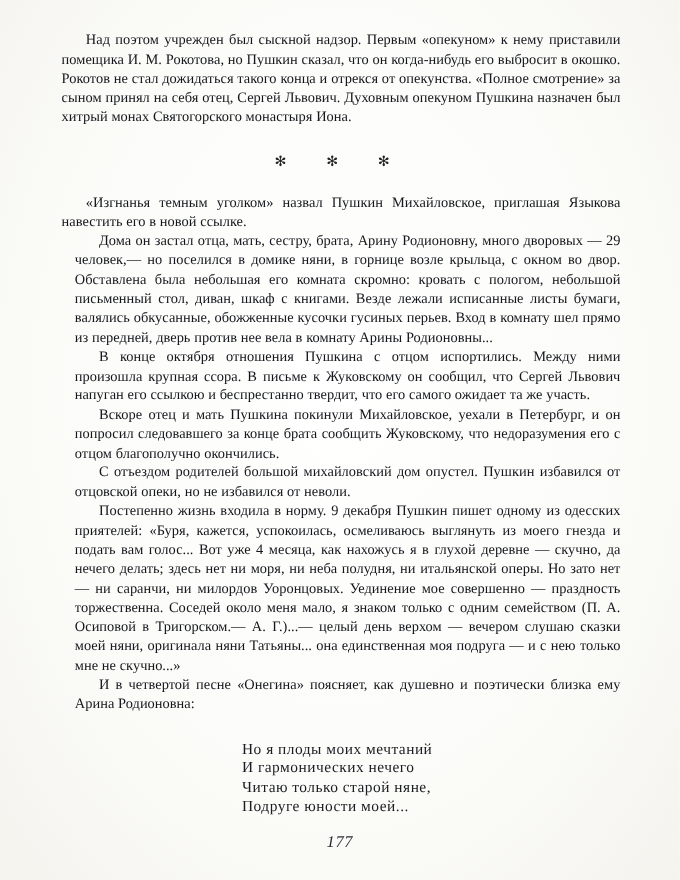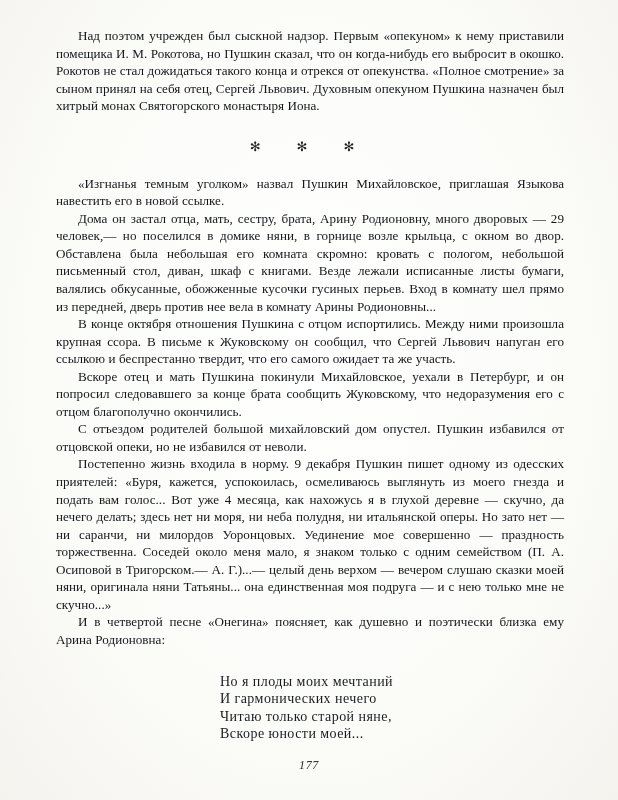--- a/index.html
+++ b/index.html
@@ -40,20 +40,21 @@
     font-size: 13.1px;
     line-height: 17.55px;
     letter-spacing: 0.02px;
     word-spacing: 0.1px;
     hyphens: manual;
     -webkit-hyphens: manual;
   }
 
   p.para + p.para {
     margin-top: 0;
+    margin-left: 12px;
   }
 
   
   p.para {
     text-align-last: left;
   }
 
   .gap-after-first {
     display: block;
     height: 16px;
@@ -97,21 +98,21 @@
   .verse div {
     white-space: pre;
   }
 
   .folio {
     position: absolute;
     left: 0;
     right: 0;
     top: 758px;
     text-align: center;
-    font-size: 12px;
+    font-size: 15px;
     letter-spacing: 0.6px;
     color: #2a2c32;
     font-style: italic;
   }
 </style>
 </head>
 <body>
 
 <div class="page">
 
@@ -134,20 +135,20 @@
     <p class="para">В конце октября отношения Пушкина с отцом испортились. Между ними произошла крупная ссора. В письме к Жуковскому он сообщил, что Сергей Львович напуган его ссылкою и беспрестанно твердит, что его самого ожидает та же участь.</p>
     <p class="para">Вскоре отец и мать Пушкина покинули Михайловское, уехали в Петербург, и он попросил следовавшего за конце брата сообщить Жуковскому, что недоразумения его с отцом благополучно окончились.</p>
     <p class="para">С отъездом родителей большой михайловский дом опустел. Пушкин избавился от отцовской опеки, но не избавился от неволи.</p>
     <p class="para">Постепенно жизнь входила в норму. 9 декабря Пушкин пишет одному из одесских приятелей: «Буря, кажется, успокоилась, осмеливаюсь выглянуть из моего гнезда и подать вам голос... Вот уже 4 месяца, как нахожусь я в глухой деревне — скучно, да нечего делать; здесь нет ни моря, ни неба полудня, ни итальянской оперы. Но зато нет — ни саранчи, ни милордов Уоронцовых. Уединение мое совершенно — праздность торжественна. Соседей около меня мало, я знаком только с одним семейством (П. А. Осиповой в Тригорском.— А. Г.)...— целый день верхом — вечером слушаю сказки моей няни, оригинала няни Татьяны... она единственная моя подруга — и с нею только мне не скучно...»</p>
     <p class="para">И в четвертой песне «Онегина» поясняет, как душевно и поэтически близка ему Арина Родионовна:</p>
 
     <div class="verse">
       <div>Но я плоды моих мечтаний</div>
       <div>И гармонических нечего</div>
       <div>Читаю только старой няне,</div>
-      <div>Вскоре юности моей...</div>
+      <div>Подруге юности моей...</div>
     </div>
 
   </div>
 
   <div class="folio">177</div>
 
 </div>
 
 </body></html>

